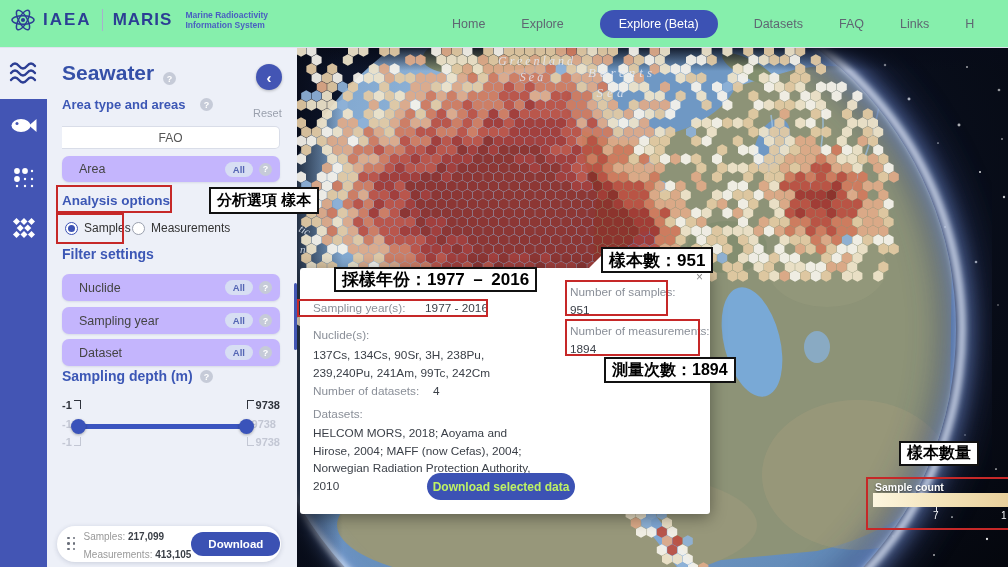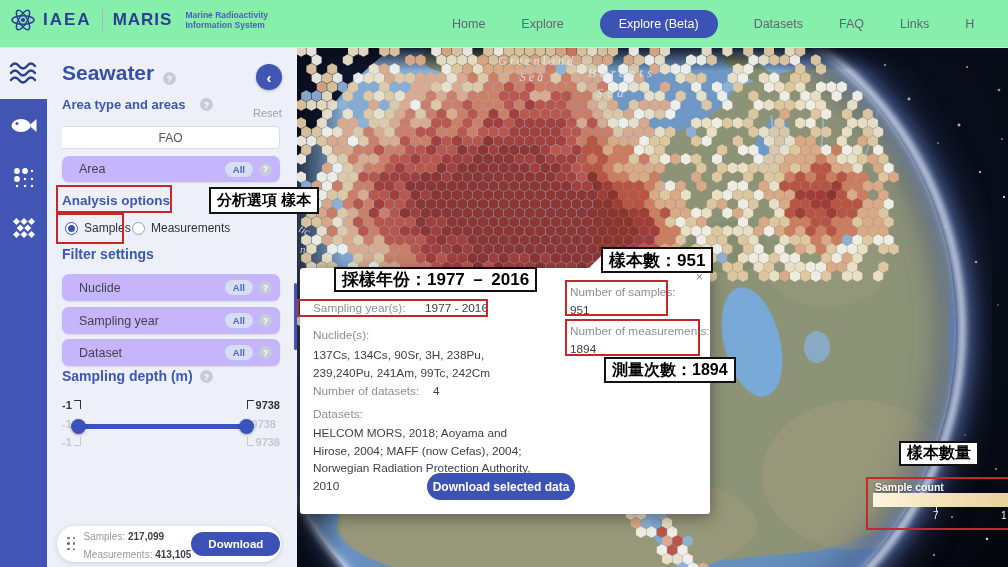--- a/index.html
+++ b/index.html
@@ -65,21 +65,21 @@
   
   #popup{position:absolute;left:300px;top:268px;width:410px;height:246px;background:#fff;border-radius:3px;
     box-shadow:0 3px 16px rgba(0,0,0,.4);z-index:10;}
   #popup .arrow{position:absolute;left:288px;top:-14px;width:0;height:0;
     border-left:15px solid transparent;border-right:15px solid transparent;border-bottom:15px solid #fff;}
   .pp{position:absolute;font-size:11.8px;color:#8a8f98;}
   .pp.val{color:#3a3f47;}
   .pp.para{line-height:17.5px;}
   #pp-close{position:absolute;right:7px;top:2px;font-size:12px;color:#888;cursor:pointer;}
   #pp-download{position:absolute;left:127px;top:205px;width:148px;height:27px;background:#3c52b4;border-radius:14px;
-    color:#ffffff;font-size:12px;font-weight:bold;display:flex;align-items:center;justify-content:center;cursor:pointer;}
+    color:#bef264;font-size:12px;font-weight:bold;display:flex;align-items:center;justify-content:center;cursor:pointer;}
   
   .ann{position:absolute;z-index:40;}
   .redbox{border:2px solid #c62828;box-sizing:border-box;pointer-events:none;}
   .blackbox{border:2px solid #111;background:#fff;color:#000;font-weight:bold;box-sizing:border-box;
     display:flex;align-items:center;padding:0 6px;white-space:nowrap;font-family:"Liberation Sans",sans-serif;margin-left:36px;}
   
   #legend-title{font-size:10.5px;font-weight:bold;color:#fff;text-shadow:0 1px 2px rgba(0,0,0,.6);}
   #legend-bar{position:absolute;height:14px;background:linear-gradient(to right,#fdf6e0,#f3e3ba,#e9d09c);}
   .legend-tick{position:absolute;font-size:10px;color:#f4f6fa;}
   .tickline{position:absolute;width:1px;height:4px;background:#e8ecf4;}

